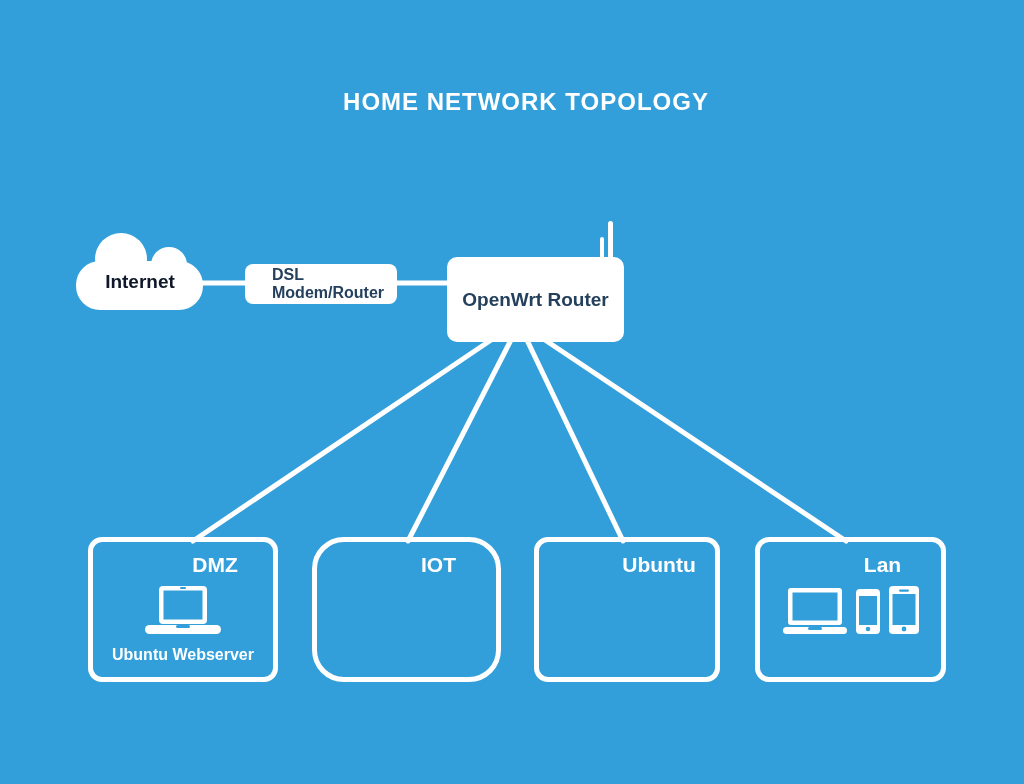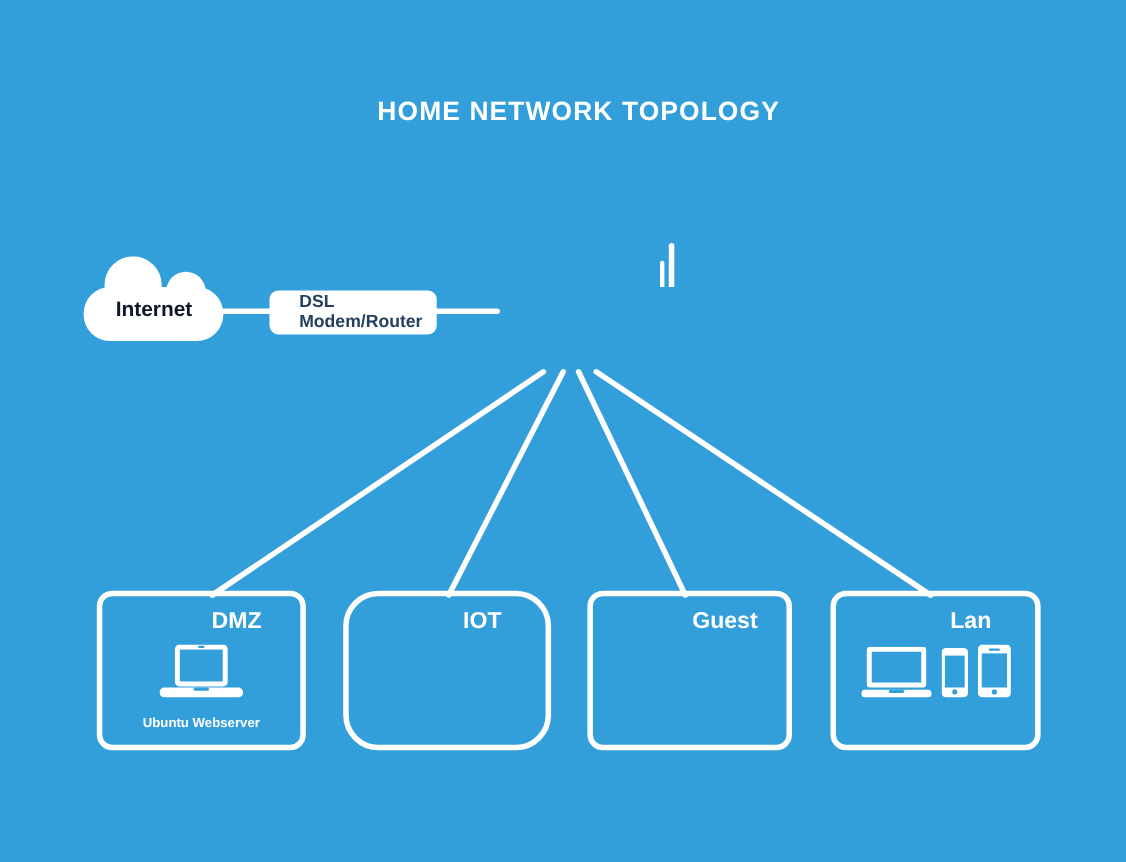--- a/index.html
+++ b/index.html
@@ -106,21 +106,21 @@
     font-size: 21px;
     font-weight: bold;
     padding-left: 32px;
   }
   .zone-sub {
     position: absolute;
     bottom: 13px; left: 0;
     width: 100%;
     text-align: center;
     color: #ffffff;
-    font-size: 12px;
+    font-size: 16px;
     font-weight: bold;
   }
   .zone-icon-center {
     position: absolute;
     top: 44px; left: 0;
     width: 100%;
     display: flex;
     justify-content: center;
   }
   .device-row {
@@ -161,41 +161,44 @@
     </svg>
     <div class="cloud-label">Internet</div>
   </div>
 
   <div class="white-box modem-box">
     <span>DSL Modem/Router</span>
   </div>
 
   <div class="antenna antenna-tall"></div>
   <div class="antenna antenna-short"></div>
+  <div class="white-box router-box">
+    <span>OpenWrt Router</span>
+  </div>
 
   <div class="zone zone-dmz">
     <div class="zone-title">DMZ</div>
     <div class="zone-icon-center">
       <svg width="76" height="48" viewBox="0 0 76 48" xmlns="http://www.w3.org/2000/svg">
         <rect x="14" y="0" width="48" height="38" rx="4" fill="#ffffff"></rect>
         <rect x="18.5" y="4.5" width="39" height="29" fill="#339fda"></rect>
         <rect x="35" y="1" width="6" height="2" rx="1" fill="#339fda"></rect>
         <rect x="0" y="39" width="76" height="9" rx="4.5" fill="#ffffff"></rect>
         <rect x="31" y="39" width="14" height="3" rx="1.5" fill="#339fda"></rect>
       </svg>
     </div>
     <div class="zone-sub">Ubuntu Webserver</div>
   </div>
 
   <div class="zone zone-iot">
     <div class="zone-title">IOT</div>
   </div>
 
   <div class="zone zone-guest">
-    <div class="zone-title">Guest</div>
+    <div class="zone-title">Ubuntu</div>
   </div>
 
   <div class="zone zone-lan">
     <div class="zone-title">Lan</div>
     <div class="device-row">
       <svg width="64" height="46" viewBox="0 0 64 46" xmlns="http://www.w3.org/2000/svg">
         <rect x="5" y="0" width="54" height="37" rx="3" fill="#ffffff"></rect>
         <rect x="9.5" y="4.5" width="45" height="28" fill="#339fda"></rect>
         <rect x="0" y="39" width="64" height="7" rx="3.5" fill="#ffffff"></rect>
         <rect x="25" y="39" width="14" height="3" rx="1.5" fill="#339fda"></rect>

